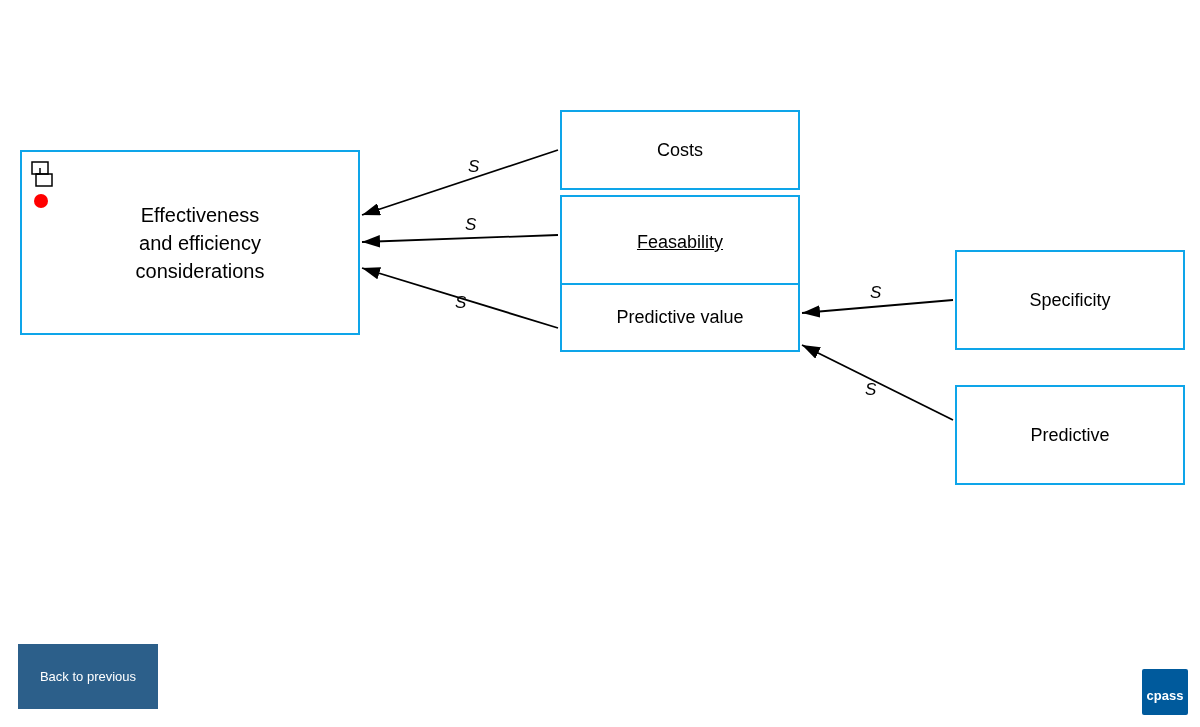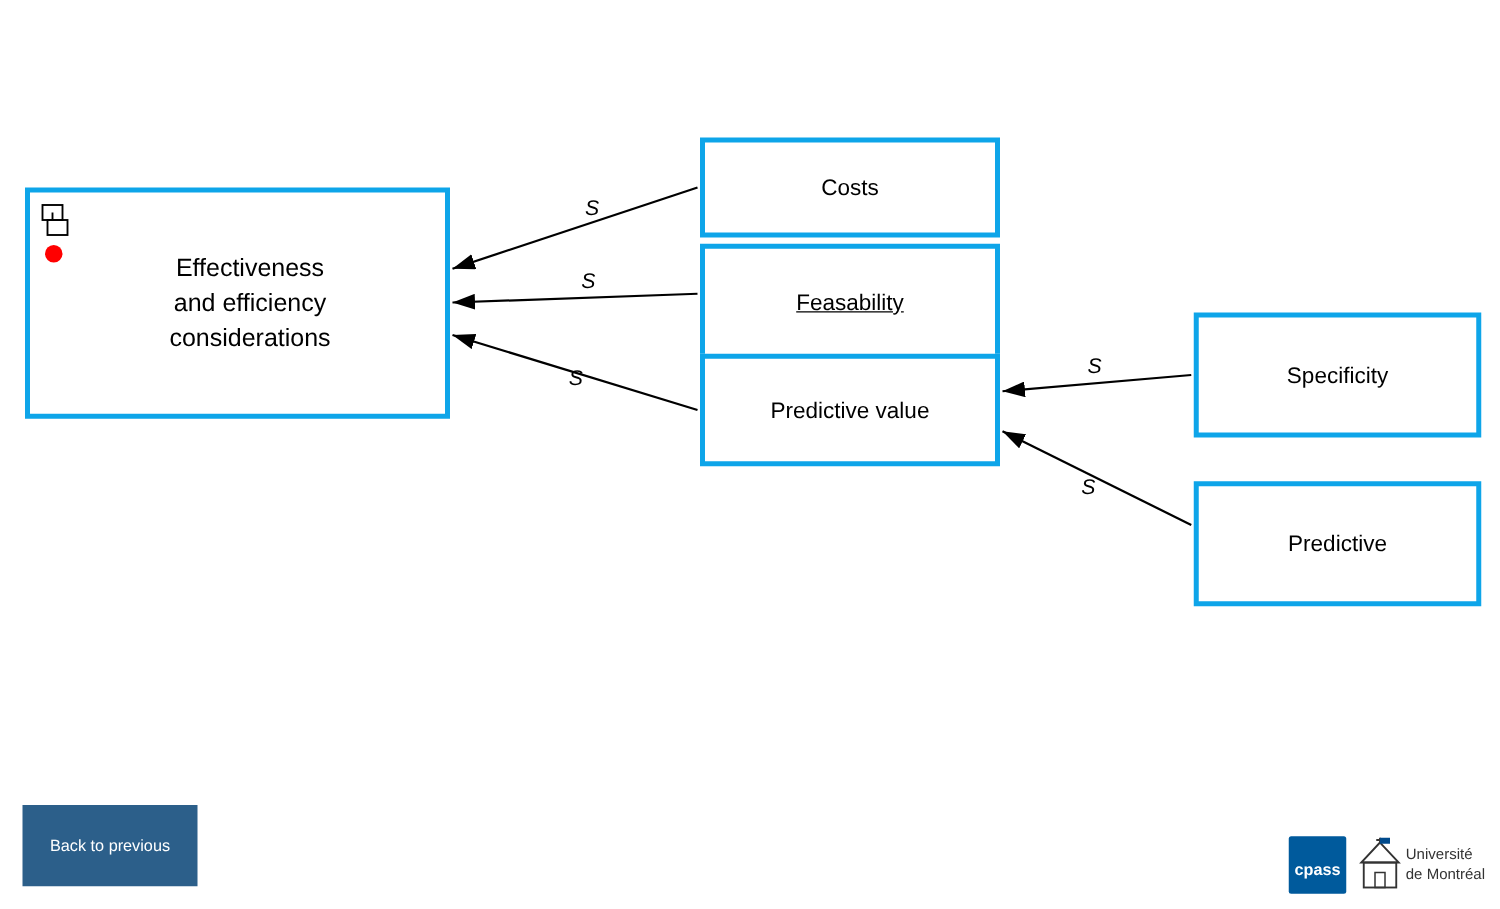--- a/index.html
+++ b/index.html
@@ -15,21 +15,21 @@
     .diagram-container {
       position: absolute;
       top: 0; left: 0;
       width: 100%;
       height: 100%;
     }
 
     
     .box {
       position: absolute;
-      border: 4px solid #0ea5e9;
+      border: 2px solid #0ea5e9;
       background: #fff;
       display: flex;
       align-items: center;
       justify-content: center;
       text-align: center;
       font-size: 18px;
       color: #000;
     }
 
     
@@ -73,21 +73,21 @@
       top: 195px;
       width: 240px;
       height: 95px;
       text-decoration: underline;
     }
 
     .box-predictive {
       left: 560px;
       top: 283px;
       width: 240px;
-      height: 90px;
+      height: 69px;
     }
 
     
     .box-specificity {
       left: 955px;
       top: 250px;
       width: 230px;
       height: 100px;
     }
 
@@ -229,31 +229,15 @@
     <button class="btn">Back to previous</button>
   </div>
 
   <div class="logo-container">
     <div class="cpass-logo">
       <svg width="44" height="44" viewBox="0 0 44 44">
         <rect width="44" height="44" fill="#005a9c"></rect>
         <text x="22" y="30" text-anchor="middle" fill="white" font-size="13" font-weight="bold" font-family="Arial">cpass</text>
       </svg>
     </div>
-    <div style="display:flex; align-items:center; gap:4px;">
-      <svg width="34" height="44" viewBox="0 0 34 44">
-
-        <rect x="4" y="20" width="26" height="20" fill="none" stroke="#333" stroke-width="1.5"></rect>
-        <rect x="13" y="28" width="8" height="12" fill="none" stroke="#333" stroke-width="1.2"></rect>
-        <polygon points="17,4 2,20 32,20" fill="none" stroke="#333" stroke-width="1.5"></polygon>
-        <line x1="17" y1="4" x2="17" y2="0" stroke="#333" stroke-width="1.5"></line>
-        <line x1="14" y1="2" x2="20" y2="2" stroke="#333" stroke-width="1.5"></line>
-
-        <rect x="17" y="0" width="8" height="5" fill="#004a8c"></rect>
-      </svg>
-      <div class="univ-logo">
-        <span>Université</span>
-        <span>de Montréal</span>
-      </div>
-    </div>
   </div>
 
 </div>
 
 </body></html>

